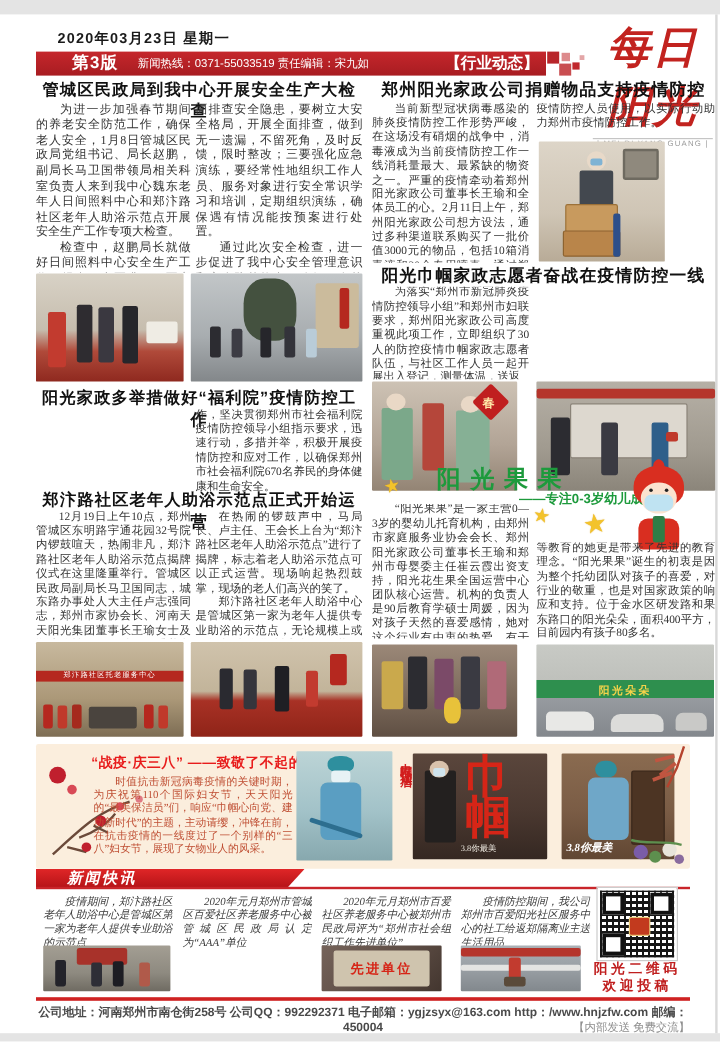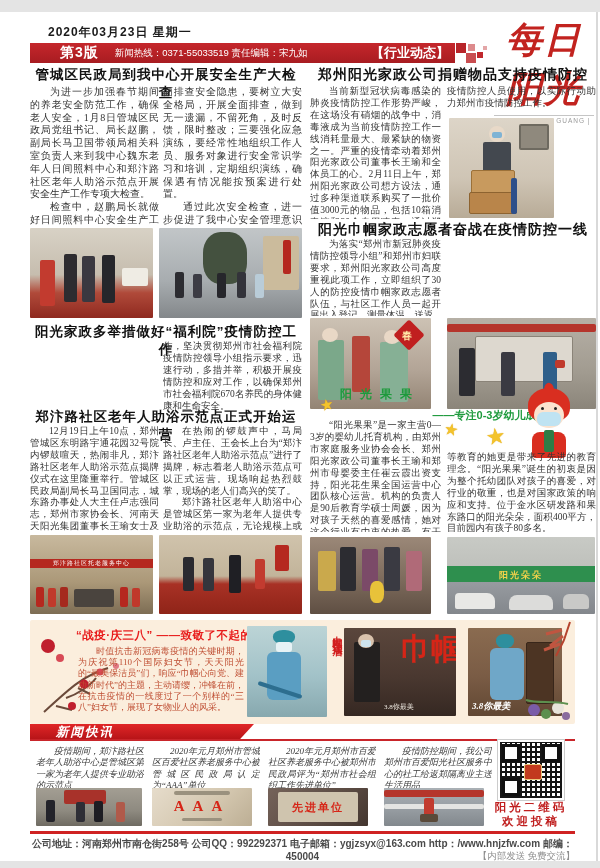--- a/index.html
+++ b/index.html
@@ -18,21 +18,21 @@
   .mast-cn{font-size:36px;font-weight:700;font-style:italic;color:#c2231f;letter-spacing:2px;font-family:"Liberation Serif",serif;}
   .mast-en{font-size:6.5px;color:#9a9a9a;border-top:1px solid #c5c5c5;margin-top:1px;padding-top:1px;letter-spacing:1px;font-family:"Liberation Sans",sans-serif;}
   .atitle{text-align:center;font-size:13.5px;letter-spacing:1px;}
   .col{font-size:9.5px;line-height:11.9px;color:#333;text-align:justify;overflow:hidden;}
   .col.big{font-size:10px;line-height:12.8px;}
   .col p{margin:0;}
   .ind{text-indent:2em;}
   .photo{position:absolute;overflow:hidden;border-radius:1px;}
   .fg{position:absolute;border-radius:2px;}
   .pbanner{position:absolute;left:0;right:0;background:#b5281f;color:#fff;font-size:6px;text-align:center;line-height:9px;height:9px;letter-spacing:1px;white-space:nowrap;}
-  .gg-title{color:#1d9a3c;font-weight:700;font-size:12px;letter-spacing:8px;text-align:left;font-family:"Liberation Sans",sans-serif;}
+  .gg-title{color:#1d9a3c;font-weight:700;font-size:20px;letter-spacing:8px;text-align:center;font-family:"Liberation Sans",sans-serif;}
   .gg-sub{color:#1d9a3c;font-weight:700;font-size:11px;text-align:center;font-family:"Liberation Sans",sans-serif;}
   .star{position:absolute;color:#f3c32c;text-shadow:0 0 1px #d89c10;}
   .sanba{background:#fbeedd;border-radius:2px;}
   .sb-title{color:#e81c1c;font-weight:700;font-size:11.5px;font-family:"Liberation Sans",sans-serif;letter-spacing:0.5px;}
   .sb-body{font-size:9px;line-height:11.2px;color:#bf4e33;text-align:justify;}
   .vtext{writing-mode:vertical-rl;color:#d21e1e;font-weight:700;font-size:10px;letter-spacing:2px;font-family:"Liberation Serif",serif;}
   .briefbar{background:linear-gradient(180deg,#e02627 0%,#b21216 100%);color:#fff;font-weight:700;font-style:italic;font-size:12.5px;font-family:"Liberation Sans",sans-serif;display:flex;align-items:center;padding-left:26px;clip-path:polygon(0 0,100% 0,93% 100%,0 100%);letter-spacing:2px;}
   .bredline{background:#c9252a;}
   .brief-txt{font-size:9px;line-height:11.3px;color:#3a3a3a;font-style:italic;text-align:justify;overflow:hidden;}
   .qrcap{color:#c01f1f;font-weight:700;font-size:11.5px;text-align:center;letter-spacing:3px;font-family:"Liberation Serif",serif;}
@@ -231,21 +231,21 @@
       <div class="fg" style="left:26px;top:4px;width:22px;height:14px;background:#2e8f9e;border-radius:45%;"></div>
       <div class="fg" style="left:29px;top:16px;width:16px;height:10px;background:#e7f2f5;border-radius:3px;"></div>
       <div class="fg" style="left:20px;top:26px;width:34px;height:48px;background:#5a9ec2;border-radius:6px;"></div>
       <div class="fg" style="left:10px;top:62px;width:46px;height:4px;background:#2d6e8f;transform:rotate(18deg);"></div>
     </div>
     <div class="abs vtext" style="left:300px;top:8px;height:88px;">巾帼不让须眉</div>
     <div class="photo" style="left:314px;top:8px;width:112px;height:88px;background:linear-gradient(180deg,#5a463c 0%,#4a3830 55%,#352822 100%);">
       <div class="fg" style="left:10px;top:14px;width:26px;height:60px;background:#23201f;"></div>
       <div class="fg" style="left:14px;top:6px;width:16px;height:14px;background:#d9c2ac;border-radius:50%;"></div>
       <div class="fg" style="left:17px;top:12px;width:10px;height:7px;background:#cfe4ee;border-radius:2px;"></div>
-      <div class="fg" style="left:56px;top:4px;width:62px;height:66px;color:#d62517;font-size:30px;font-weight:900;line-height:33px;text-align:center;font-family:'Liberation Serif',serif;">巾帼</div>
+      <div class="fg" style="left:32px;top:4px;width:62px;height:66px;color:#d62517;font-size:38px;font-weight:900;line-height:33px;text-align:center;font-family:'Liberation Serif',serif;">巾帼</div>
       <div class="fg" style="left:40px;top:74px;width:60px;height:10px;color:#f2ede4;font-size:7px;">3.8你最美</div>
     </div>
     <div class="photo" style="left:438px;top:8px;width:94px;height:88px;background:linear-gradient(180deg,#8a6b50 0%,#7a5c45 55%,#614733 100%);">
       <div class="fg" style="left:28px;top:6px;width:18px;height:14px;background:#2e8f9e;border-radius:45%;"></div>
       <div class="fg" style="left:22px;top:20px;width:34px;height:52px;background:#6fa7c8;border-radius:6px;"></div>
       <div class="fg" style="left:58px;top:14px;width:26px;height:60px;background:#4c3423;border:1px solid #38261a;"></div>
       <div class="fg" style="left:4px;top:72px;width:50px;height:12px;color:#fff;font-size:9px;font-style:italic;font-weight:700;">3.8你最美</div>
     </div>
     <svg class="abs" style="left:506px;top:0px;" width="40" height="46" viewBox="0 0 40 46">
       <path d="M34 2 L28 20 M28 20 L20 36" stroke="#b5432e" stroke-width="2" fill="none"></path>
@@ -270,25 +270,20 @@
     <div class="fg" style="left:28px;top:2px;width:42px;height:14px;background:#a8322a;"></div>
     <div class="fg" style="left:10px;top:12px;width:9px;height:22px;background:#23232a;"></div>
     <div class="fg" style="left:40px;top:14px;width:9px;height:20px;background:#2e2e36;"></div>
     <div class="fg" style="left:58px;top:13px;width:9px;height:21px;background:#1d1d23;"></div>
     <div class="fg" style="left:80px;top:14px;width:9px;height:20px;background:#b05a4a;"></div>
   </div>
 
   <div class="abs brief-txt" style="left:152px;top:746px;width:108px;height:44px;">
     <p class="ind" style="margin:0;">2020年元月郑州市管城区百爱社区养老服务中心被管城区民政局认定为“AAA”单位</p>
   </div>
-  <div class="photo" style="left:152px;top:788px;width:100px;height:38px;background:linear-gradient(135deg,#e6dccb 0%,#d2c5ad 60%,#bcae94 100%);">
-    <div class="fg" style="left:22px;top:3px;width:56px;height:4px;background:#9a917e;"></div>
-    <div class="fg bigred" style="left:0;top:10px;width:100px;text-align:center;font-size:15px;letter-spacing:8px;">AAA</div>
-    <div class="fg" style="left:30px;top:30px;width:40px;height:3px;background:#9a917e;"></div>
-  </div>
 
   <div class="abs brief-txt" style="left:268px;top:746px;width:108px;height:44px;">
     <p class="ind" style="margin:0;">2020年元月郑州市百爱社区养老服务中心被郑州市民政局评为“郑州市社会组织工作先进单位”</p>
   </div>
   <div class="photo" style="left:268px;top:788px;width:100px;height:38px;background:linear-gradient(135deg,#75635a 0%,#5a4a42 60%,#43362f 100%);">
     <div class="fg" style="left:10px;top:4px;width:80px;height:30px;background:#cfc4ae;border-radius:2px;"></div>
     <div class="fg bigred" style="left:10px;top:12px;width:80px;text-align:center;font-size:11px;letter-spacing:2px;">先进单位</div>
   </div>
 
   <div class="abs brief-txt" style="left:384px;top:746px;width:108px;height:44px;">

